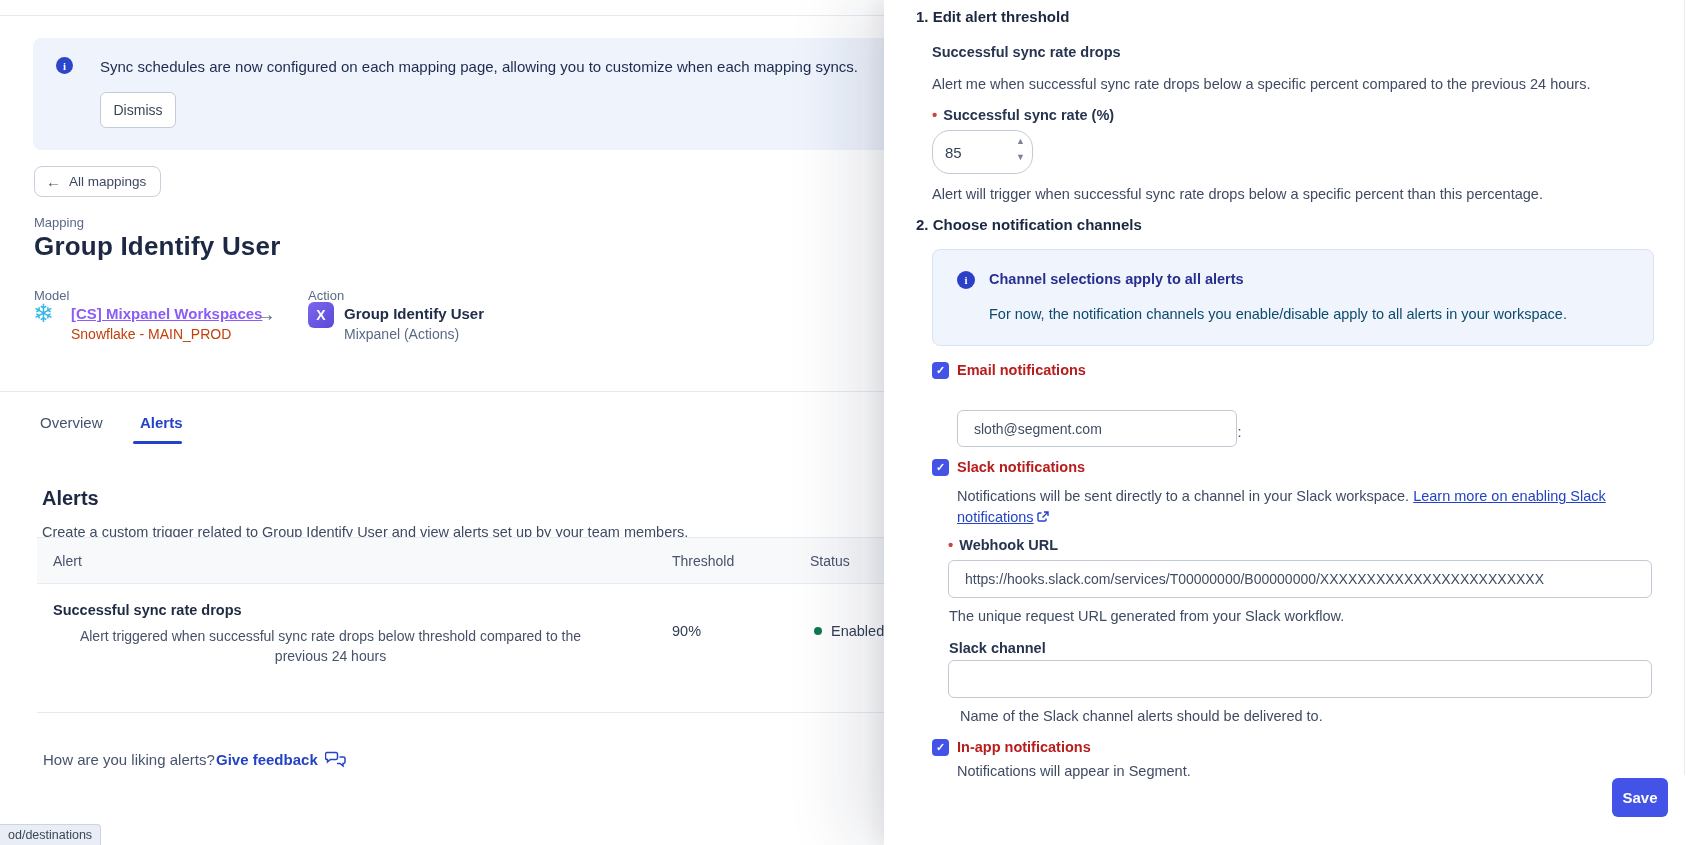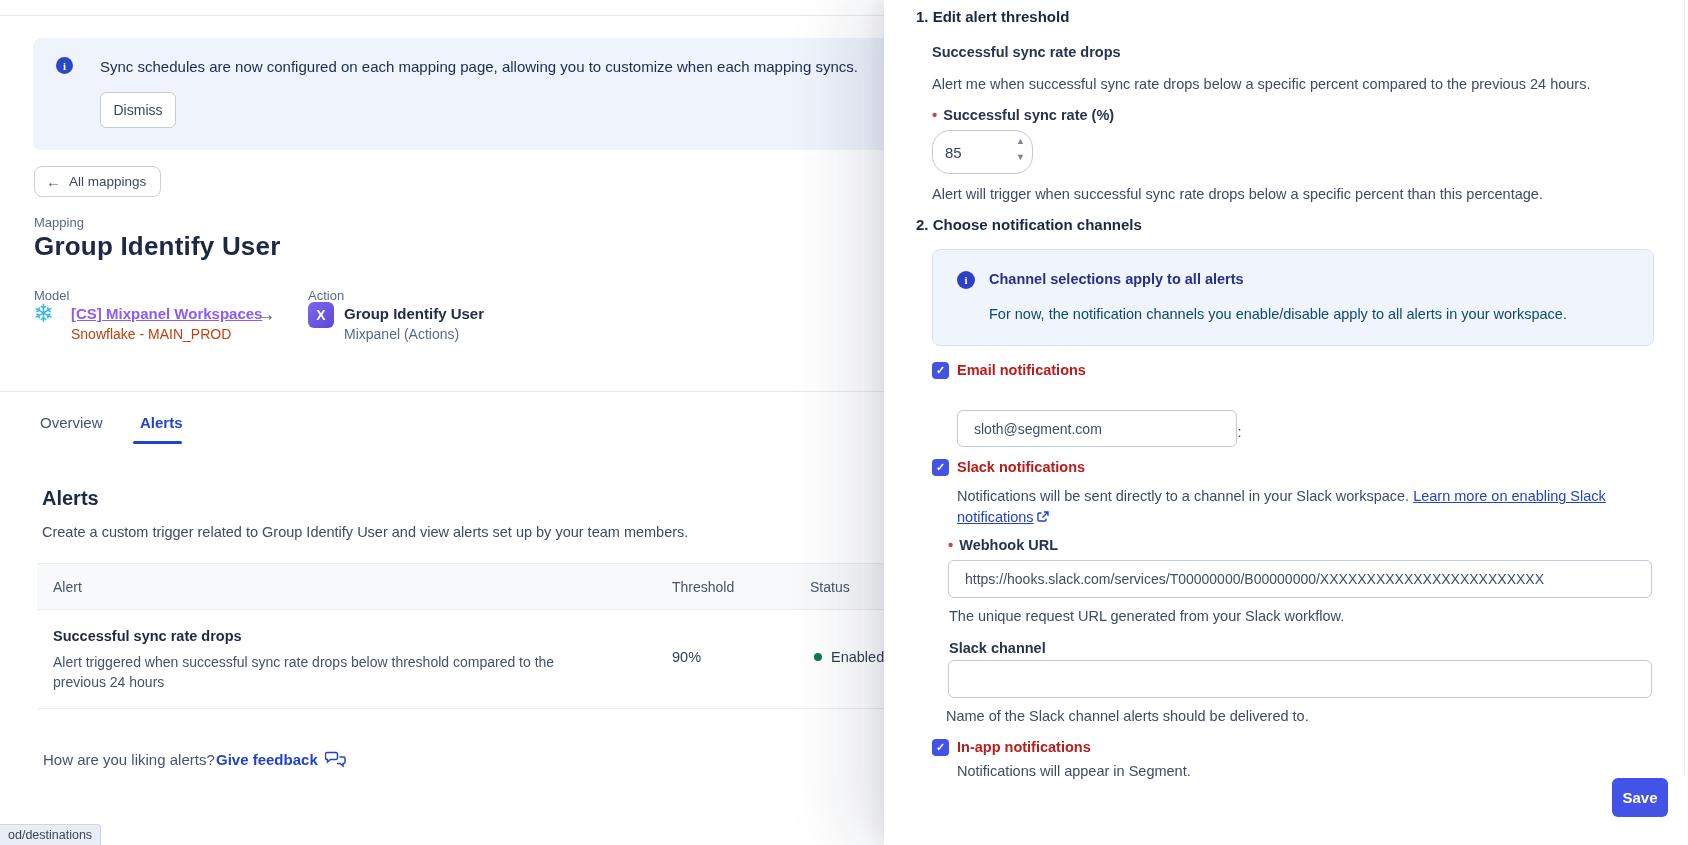--- a/index.html
+++ b/index.html
@@ -43,22 +43,22 @@
 
   .section-divider { top:391px; left:0; width:100%; height:1px; background:#e7eaf0; }
   .tab { font-size:15px; cursor:pointer; }
   .tab-overview { top:414px; left:40px; color:#46536e; }
   .tab-alerts { top:414px; left:140px; color:#2343c6; font-weight:600; }
   .tab-underline { top:441px; left:133px; width:49px; height:3px; background:#2343c6; border-radius:2px; }
 
   .h2-alerts { top:487px; left:42px; font-size:20px; font-weight:700; color:#1d2944; }
   .alerts-desc { top:524px; left:42px; font-size:14.5px; color:#3f4b63; }
 
-  .alert-table { top:563px; left:37px; width:1163px; height:146px;
-    border-top:1px solid #e7eaf0; border-bottom:1px solid #e7eaf0; }
+  .alert-table { top:537px; left:37px; width:1163px; height:176px;
+    border-top:1px solid #e7eaf0; border-bottom:1px solid #e7eaf0;text-align:center; }
   .thead { position:absolute; top:0; left:0; width:100%; height:46px; background:#f8f9fb;
     border-bottom:1px solid #e7eaf0; }
   .th { position:absolute; top:15px; font-size:14px; font-weight:500; color:#47536d; }
   .th-alert { left:16px; } .th-threshold { left:635px; } .th-status { left:773px; }
   .row-title { position:absolute; top:64px; left:16px; font-size:14.5px; font-weight:600; color:#1e2942; }
   .row-desc { position:absolute; top:88px; left:16px; width:555px; font-size:14px; color:#46526a; line-height:20px; }
   .row-threshold { position:absolute; top:85px; left:635px; font-size:14.5px; color:#333e54; }
   .row-status { position:absolute; top:85px; left:777px; font-size:14.5px; color:#333e54;
     display:flex; align-items:center; gap:9px; white-space:nowrap; }
   .dot-green { width:8px; height:8px; border-radius:50%; background:#0e7a4f; }
@@ -220,20 +220,20 @@
   </div>
 
   <div class="p-sub" style="left:64px;top:536px;">
     <span class="req-dot">•</span><span>Webhook URL</span>
   </div>
   <input class="text-input" style="left: 64px; top: 560px; width: 704px; height: 38px;" type="text" value="https://hooks.slack.com/services/T00000000/B00000000/XXXXXXXXXXXXXXXXXXXXXXXX">
   <div class="p-text" style="left:65px;top:606px;">The unique request URL generated from your Slack workflow.</div>
 
   <div class="p-sub" style="left:65px;top:640px;">Slack channel</div>
   <input class="text-input" style="left: 64px; top: 660px; width: 704px; height: 38px;" type="text" value="">
-  <div class="p-text" style="left:62px;top:706px;">Name of the Slack channel alerts should be delivered to.</div>
+  <div class="p-text" style="left:76px;top:706px;">Name of the Slack channel alerts should be delivered to.</div>
 
   <div class="checkbox" style="left:48px;top:739px;">✓</div>
   <div class="cb-label" style="left:73px;top:739px;">In-app notifications</div>
   <div class="p-text" style="left:73px;top:761px;">Notifications will appear in Segment.</div>
 
   <button class="btn-save">Save</button>
 </div>
 
 </body></html>

